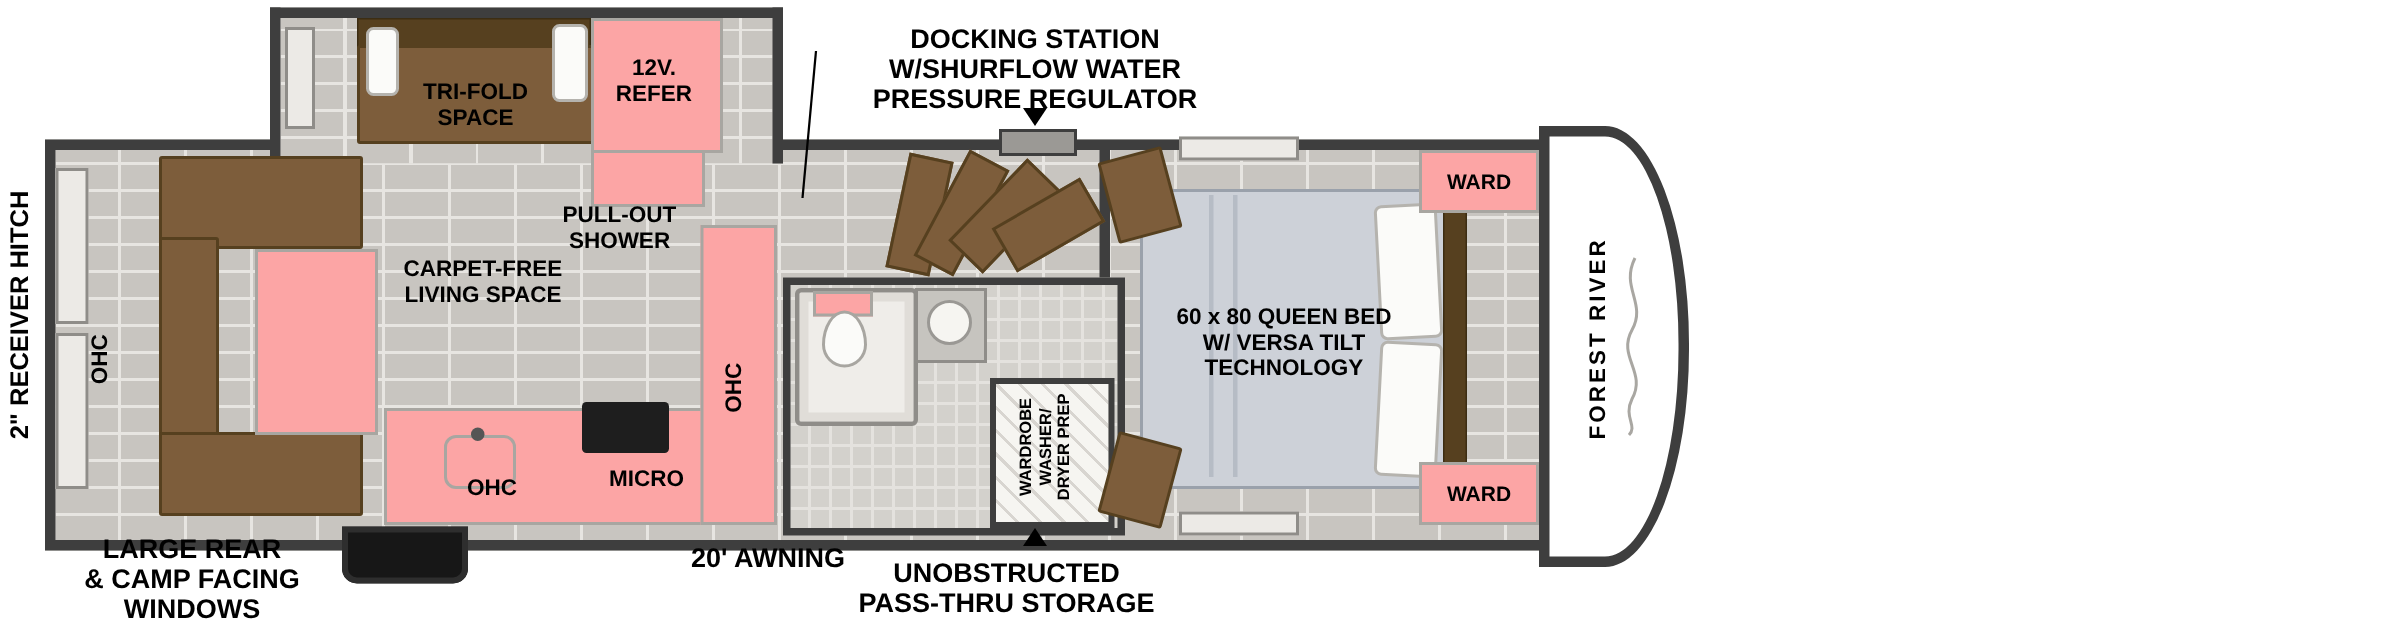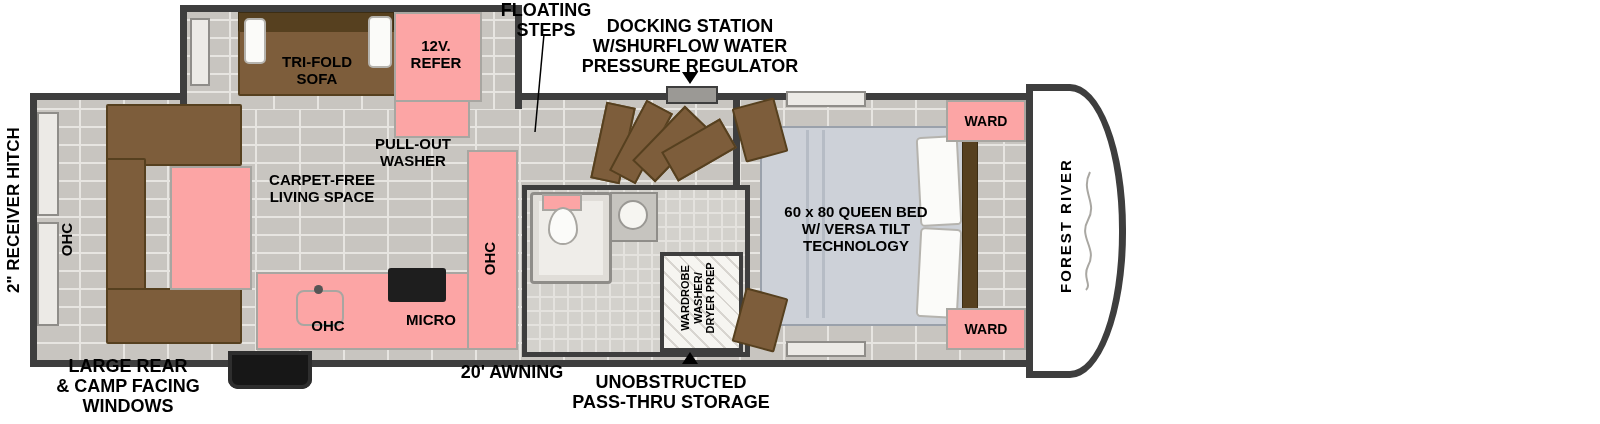--- a/index.html
+++ b/index.html
@@ -91,25 +91,25 @@
   <div class="abs" style="left:228px;top:351px;width:84px;height:38px;background:#171717;border-radius:0 0 10px 10px;box-shadow:inset 0 0 0 4px #2e2e2e"></div>
 
   <div class="vwrap" style="left:1052px;top:130px;width:26px;height:190px">
     <span style="font-size:15px;letter-spacing:2px">FOREST RIVER</span>
   </div>
   <svg class="abs" style="left:1078px;top:168px" width="22" height="124" viewBox="0 0 22 124">
     <path d="M12 4 C 2 24, 20 34, 10 52 C 0 70, 20 80, 10 98 C 4 110, 14 116, 8 122" fill="none" stroke="#a9a7a2" stroke-width="2"></path>
   </svg>
 
   <div class="lbl lbl-in" style="left:256px;top:54px;width:122px">TRI-FOLD
-SOFA</div>
+SPACE</div>
   <div class="lbl lbl-in" style="left:396px;top:38px;width:80px">12V.
 REFER</div>
   <div class="lbl lbl-in" style="left:354px;top:136px;width:118px">PULL-OUT
-WASHER</div>
+SHOWER</div>
   <div class="lbl lbl-in" style="left:252px;top:172px;width:140px">CARPET-FREE
 LIVING SPACE</div>
   <div class="lbl lbl-in" style="left:394px;top:312px;width:74px">MICRO</div>
   <div class="lbl lbl-in" style="left:296px;top:318px;width:64px">OHC</div>
   <div class="vwrap" style="left:54px;top:194px;width:26px;height:90px">
     <span style="font-size:15px">OHC</span>
   </div>
   <div class="vwrap" style="left:470px;top:220px;width:40px;height:76px">
     <span style="font-size:15px">OHC</span>
   </div>
@@ -118,22 +118,20 @@
 WASHER/
 DRYER PREP</span>
   </div>
   <div class="lbl lbl-in" style="left:768px;top:204px;width:176px">60 x 80 QUEEN BED
 W/ VERSA TILT
 TECHNOLOGY</div>
 
   <div class="vwrap" style="left:0;top:112px;width:28px;height:196px">
     <span style="font-size:17px">2" RECEIVER HITCH</span>
   </div>
-  <div class="lbl lbl-out" style="left:492px;top:0;width:108px">FLOATING
-STEPS</div>
   <div class="lbl lbl-out" style="left:578px;top:16px;width:224px">DOCKING STATION
 W/SHURFLOW WATER
 PRESSURE REGULATOR</div>
   <div class="lbl lbl-out" style="left:26px;top:356px;width:204px">LARGE REAR
 &amp; CAMP FACING
 WINDOWS</div>
   <div class="lbl lbl-out" style="left:448px;top:362px;width:128px">20' AWNING</div>
   <div class="lbl lbl-out" style="left:563px;top:372px;width:216px">UNOBSTRUCTED
 PASS-THRU STORAGE</div>
 

